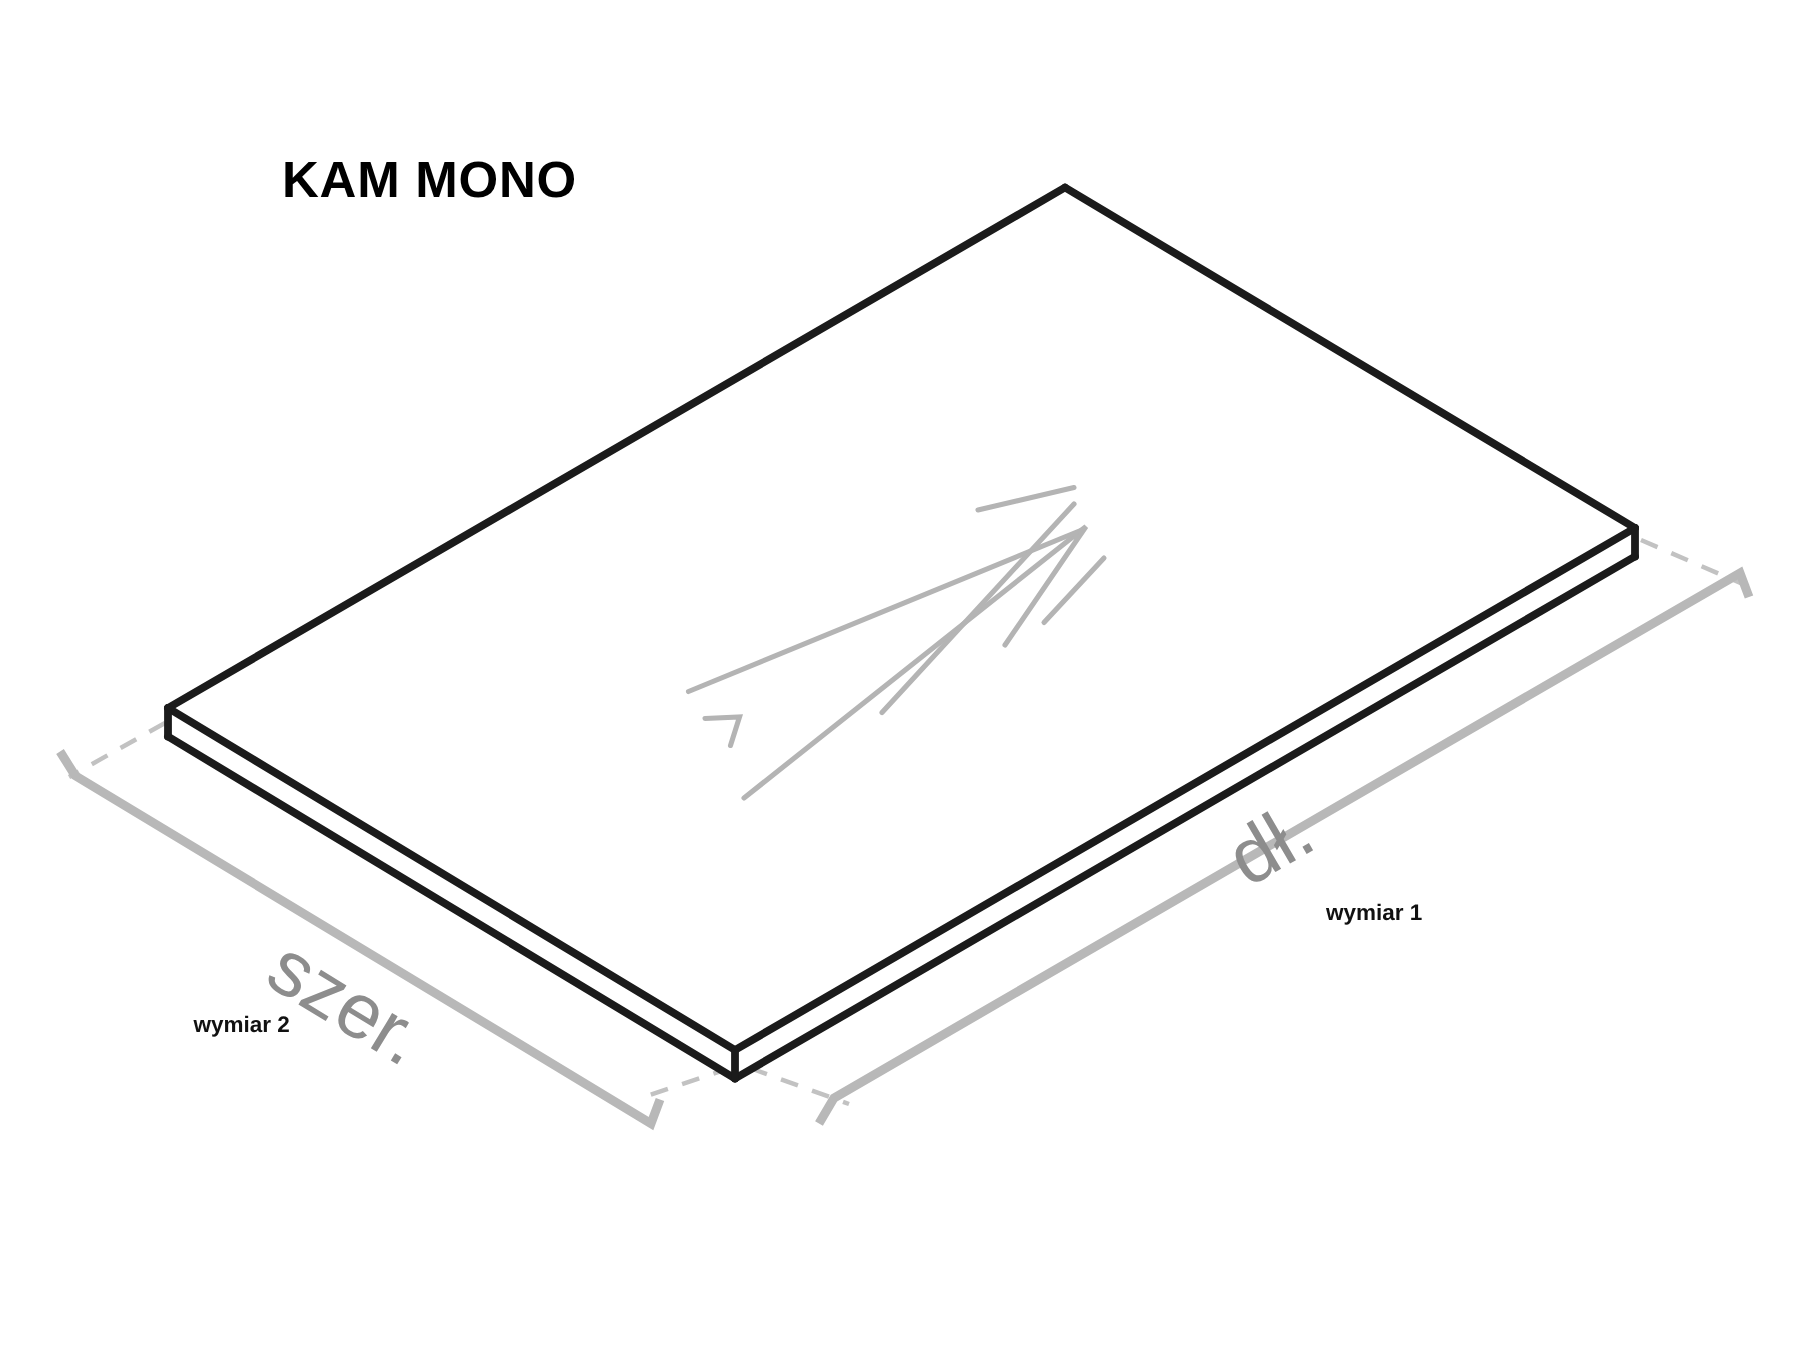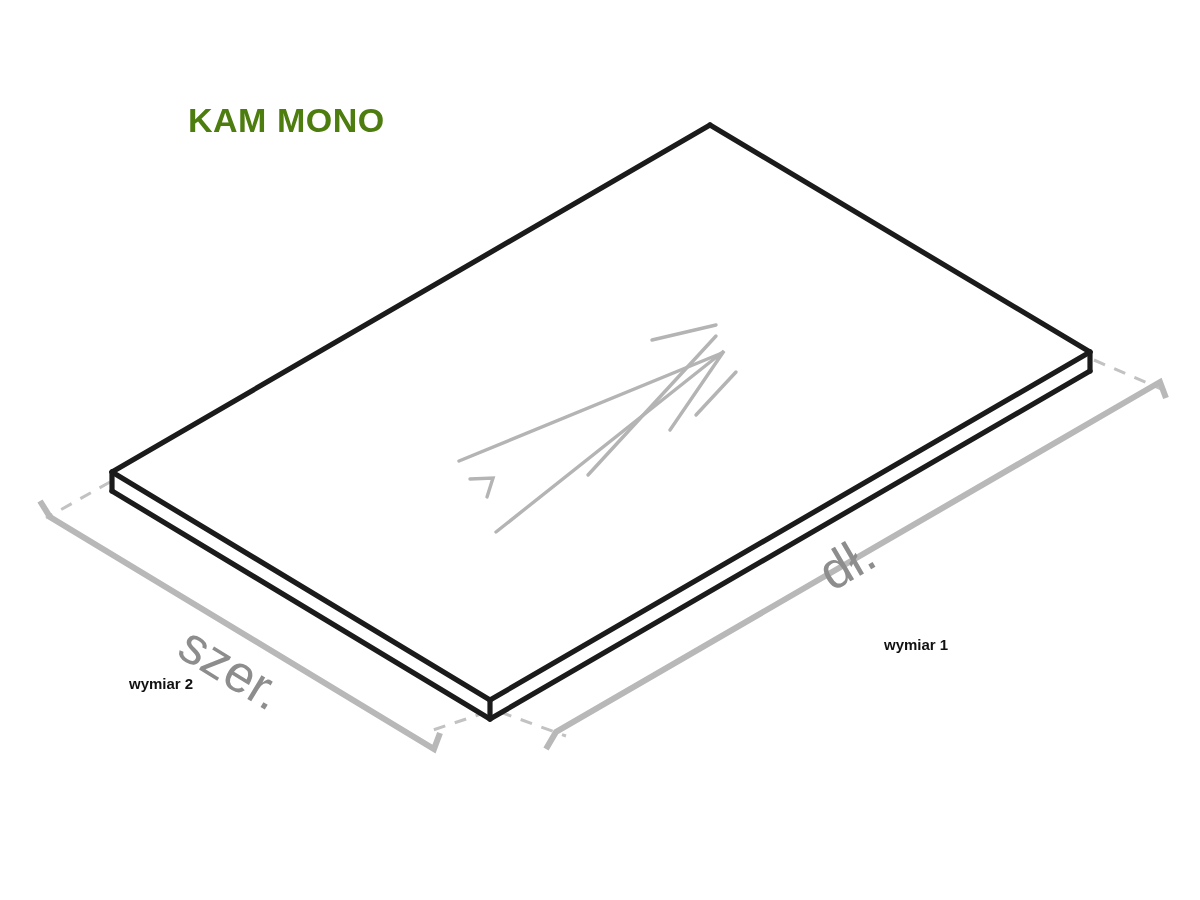--- a/index.html
+++ b/index.html
@@ -30,33 +30,33 @@
     display: block;
   }
   .brand-title {
     position: absolute;
     left: 188px;
     top: 101px;
     font-family: "Liberation Sans", sans-serif;
     font-weight: bold;
     font-size: 34px;
     letter-spacing: 0.5px;
-    color: #4d7c0f;
+    color: #000000;
     white-space: nowrap;
   }
   .dim-caption {
     position: absolute;
     font-family: "Liberation Sans", sans-serif;
     font-weight: bold;
     font-size: 15px;
     color: #111111;
     white-space: nowrap;
   }
   #caption-width  { left: 129px; top: 651px; margin-top: 24px; }
-  #caption-length { left: 884px; top: 600px; margin-top: 36px; }
+  #caption-length { left: 884px; top: 600px; }
   .rot-label {
     font-family: "Liberation Sans", sans-serif;
     font-size: 52px;
     fill: #8d8d8d;
   }
 </style>
 </head>
 <body>
 
 <div id="diagram-root">

